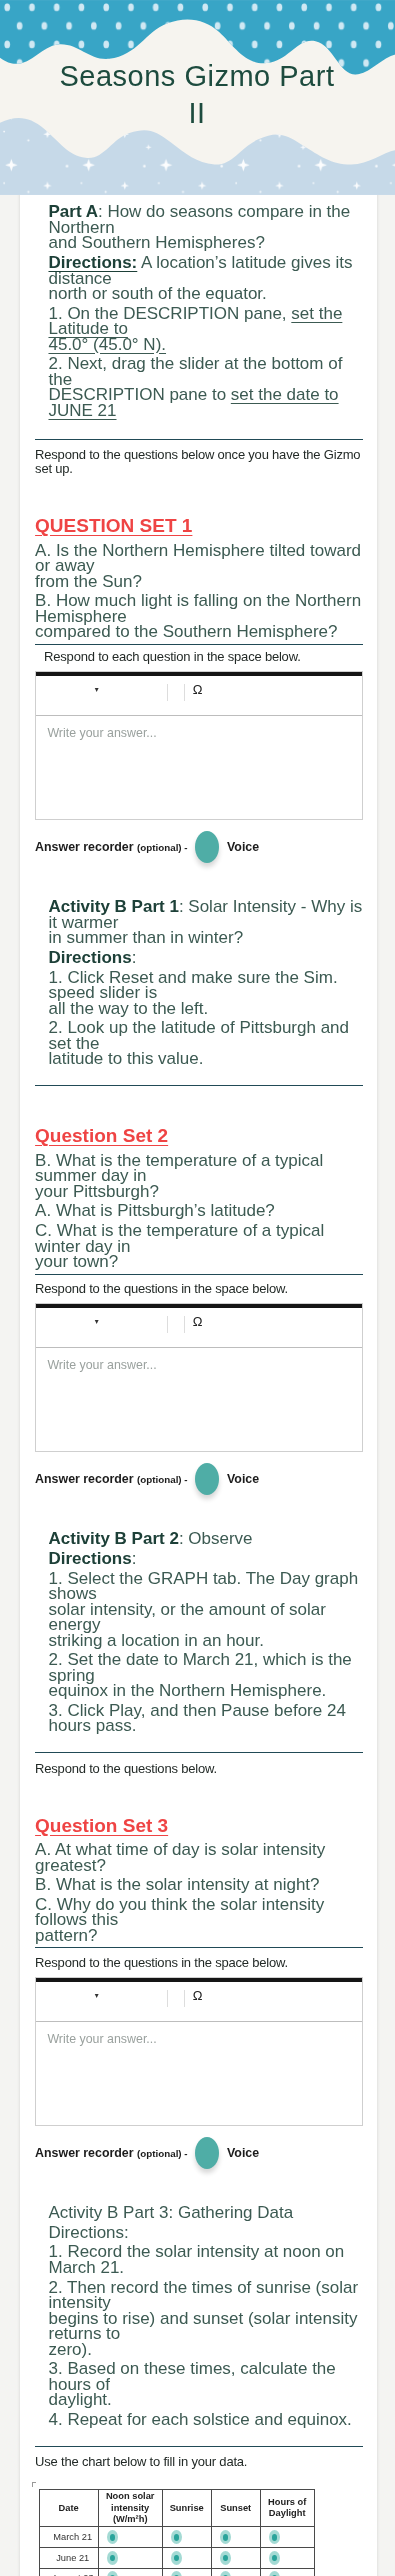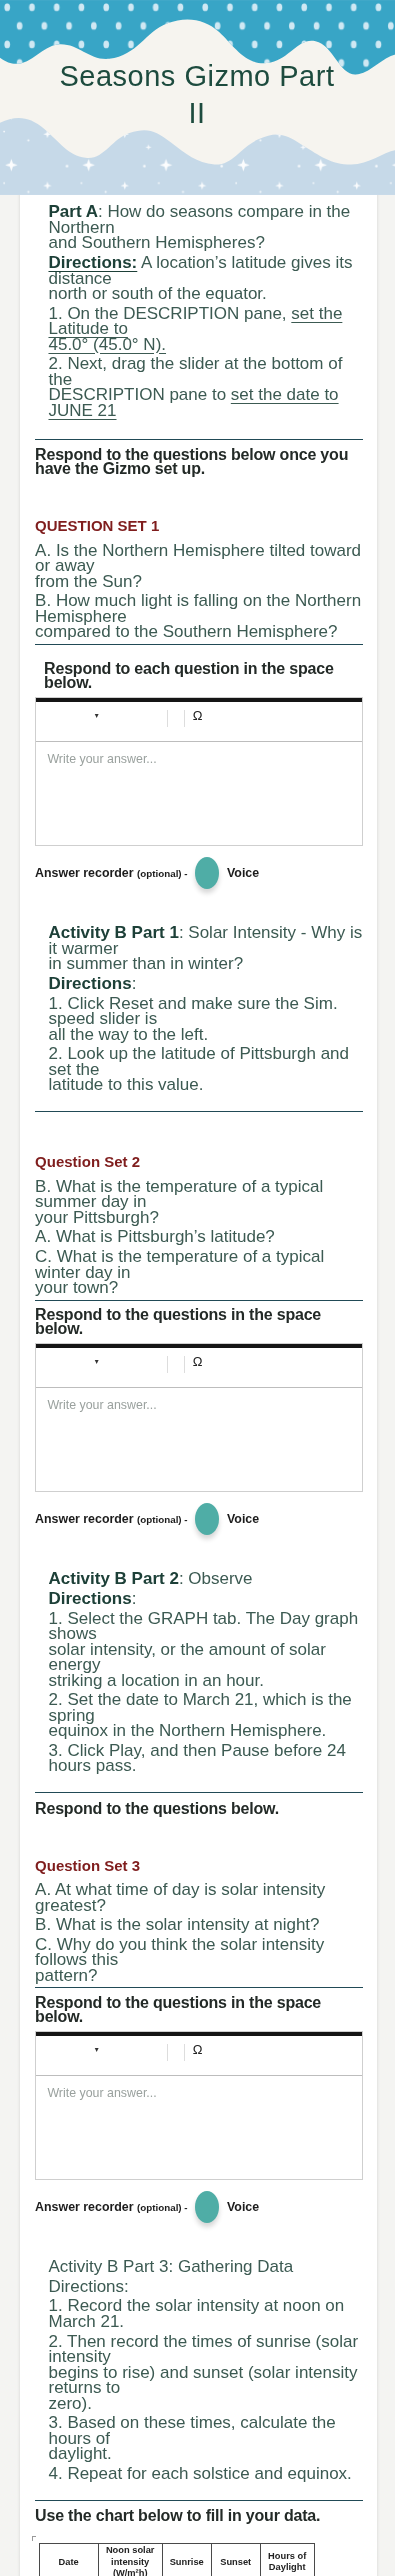--- a/index.html
+++ b/index.html
@@ -23,30 +23,30 @@
   }
   .indent { padding-left:13.4px; }
   p.body {
     font-size:17px; line-height:15.5px; color:#3c5a52;
     white-space:pre-line; margin:0 0 4.1px 0;
   }
   p.body:last-child { margin-bottom:0; }
   .head { color:#1d4038; font-weight:700; }
   .u { text-decoration:underline; text-underline-offset:2.6px; }
   .qs-title {
-    font-size:15px; line-height:17.5px; font-weight:700; color:#7f1d1d;
-    text-underline-offset:3.1px; margin:0 0 8.2px 0; display:inline-block;
+    font-size:19px; line-height:17.5px; font-weight:700; color:#ef4444;
+    text-decoration:underline; text-underline-offset:3.1px; margin:0 0 8.2px 0; display:inline-block;
   }
   .q { margin-bottom:4.1px; }
   .rule { height:1px; background:#214a56; border:none; }
   .rule-a { margin-top:20.6px; }
   .rule-q { margin-top:4.1px; }
   .rule-act { margin-top:18.5px; }
   .respond {
-    font-size:16px; line-height:14px; font-weight:700; color:#232a27;
+    font-size:13px; line-height:14px; font-weight:400; color:#232a27;
     letter-spacing:-0.2px; margin-top:8.2px; white-space:pre-line;
   }
   .qsec { margin-top:41px; }
   .asec { margin-top:36px; }
   
   .editor { margin-top:7.2px; border:0.5px solid #cfcfcf; background:#fff; }
   .ed-top { height:4.1px; background:#151515; }
   .ed-toolbar { position:relative; height:40px; border-bottom:0.5px solid #bdbdbd; background:#fff; }
   .ed-caret { position:absolute; left:18%; top:9.3px; font-size:7.7px; color:#333; cursor:pointer; }
   .ed-sep { position:absolute; top:7.7px; width:0.5px; height:17.5px; background:#ddd; }
@@ -150,21 +150,21 @@
   <div class="rule rule-a"></div>
   <div class="respond">Respond to the questions below once you have the Gizmo set up.</div>
 
   <div class="qsec">
     <div class="qs-title">QUESTION SET 1</div><br>
     <p class="body q">A. Is the Northern Hemisphere tilted toward or away
 from the Sun?</p>
     <p class="body q">B. How much light is falling on the Northern Hemisphere
 compared to the Southern Hemisphere?</p>
     <div class="rule rule-q"></div>
-    <div class="respond" style="margin-top:17px;padding-left:9px;">Respond to each question in the space below.</div>
+    <div class="respond" style="margin-top:5px;padding-left:9px;">Respond to each question in the space below.</div>
     <div class="editor">
       <div class="ed-top"></div>
       <div class="ed-toolbar">
         <span class="ed-caret">▾</span>
         <span class="ed-sep s1"></span>
         <span class="ed-sep s2"></span>
         <span class="ed-omega">Ω</span>
       </div>
       <div class="ed-body">
         <span class="ed-ph">Write your answer...</span>

